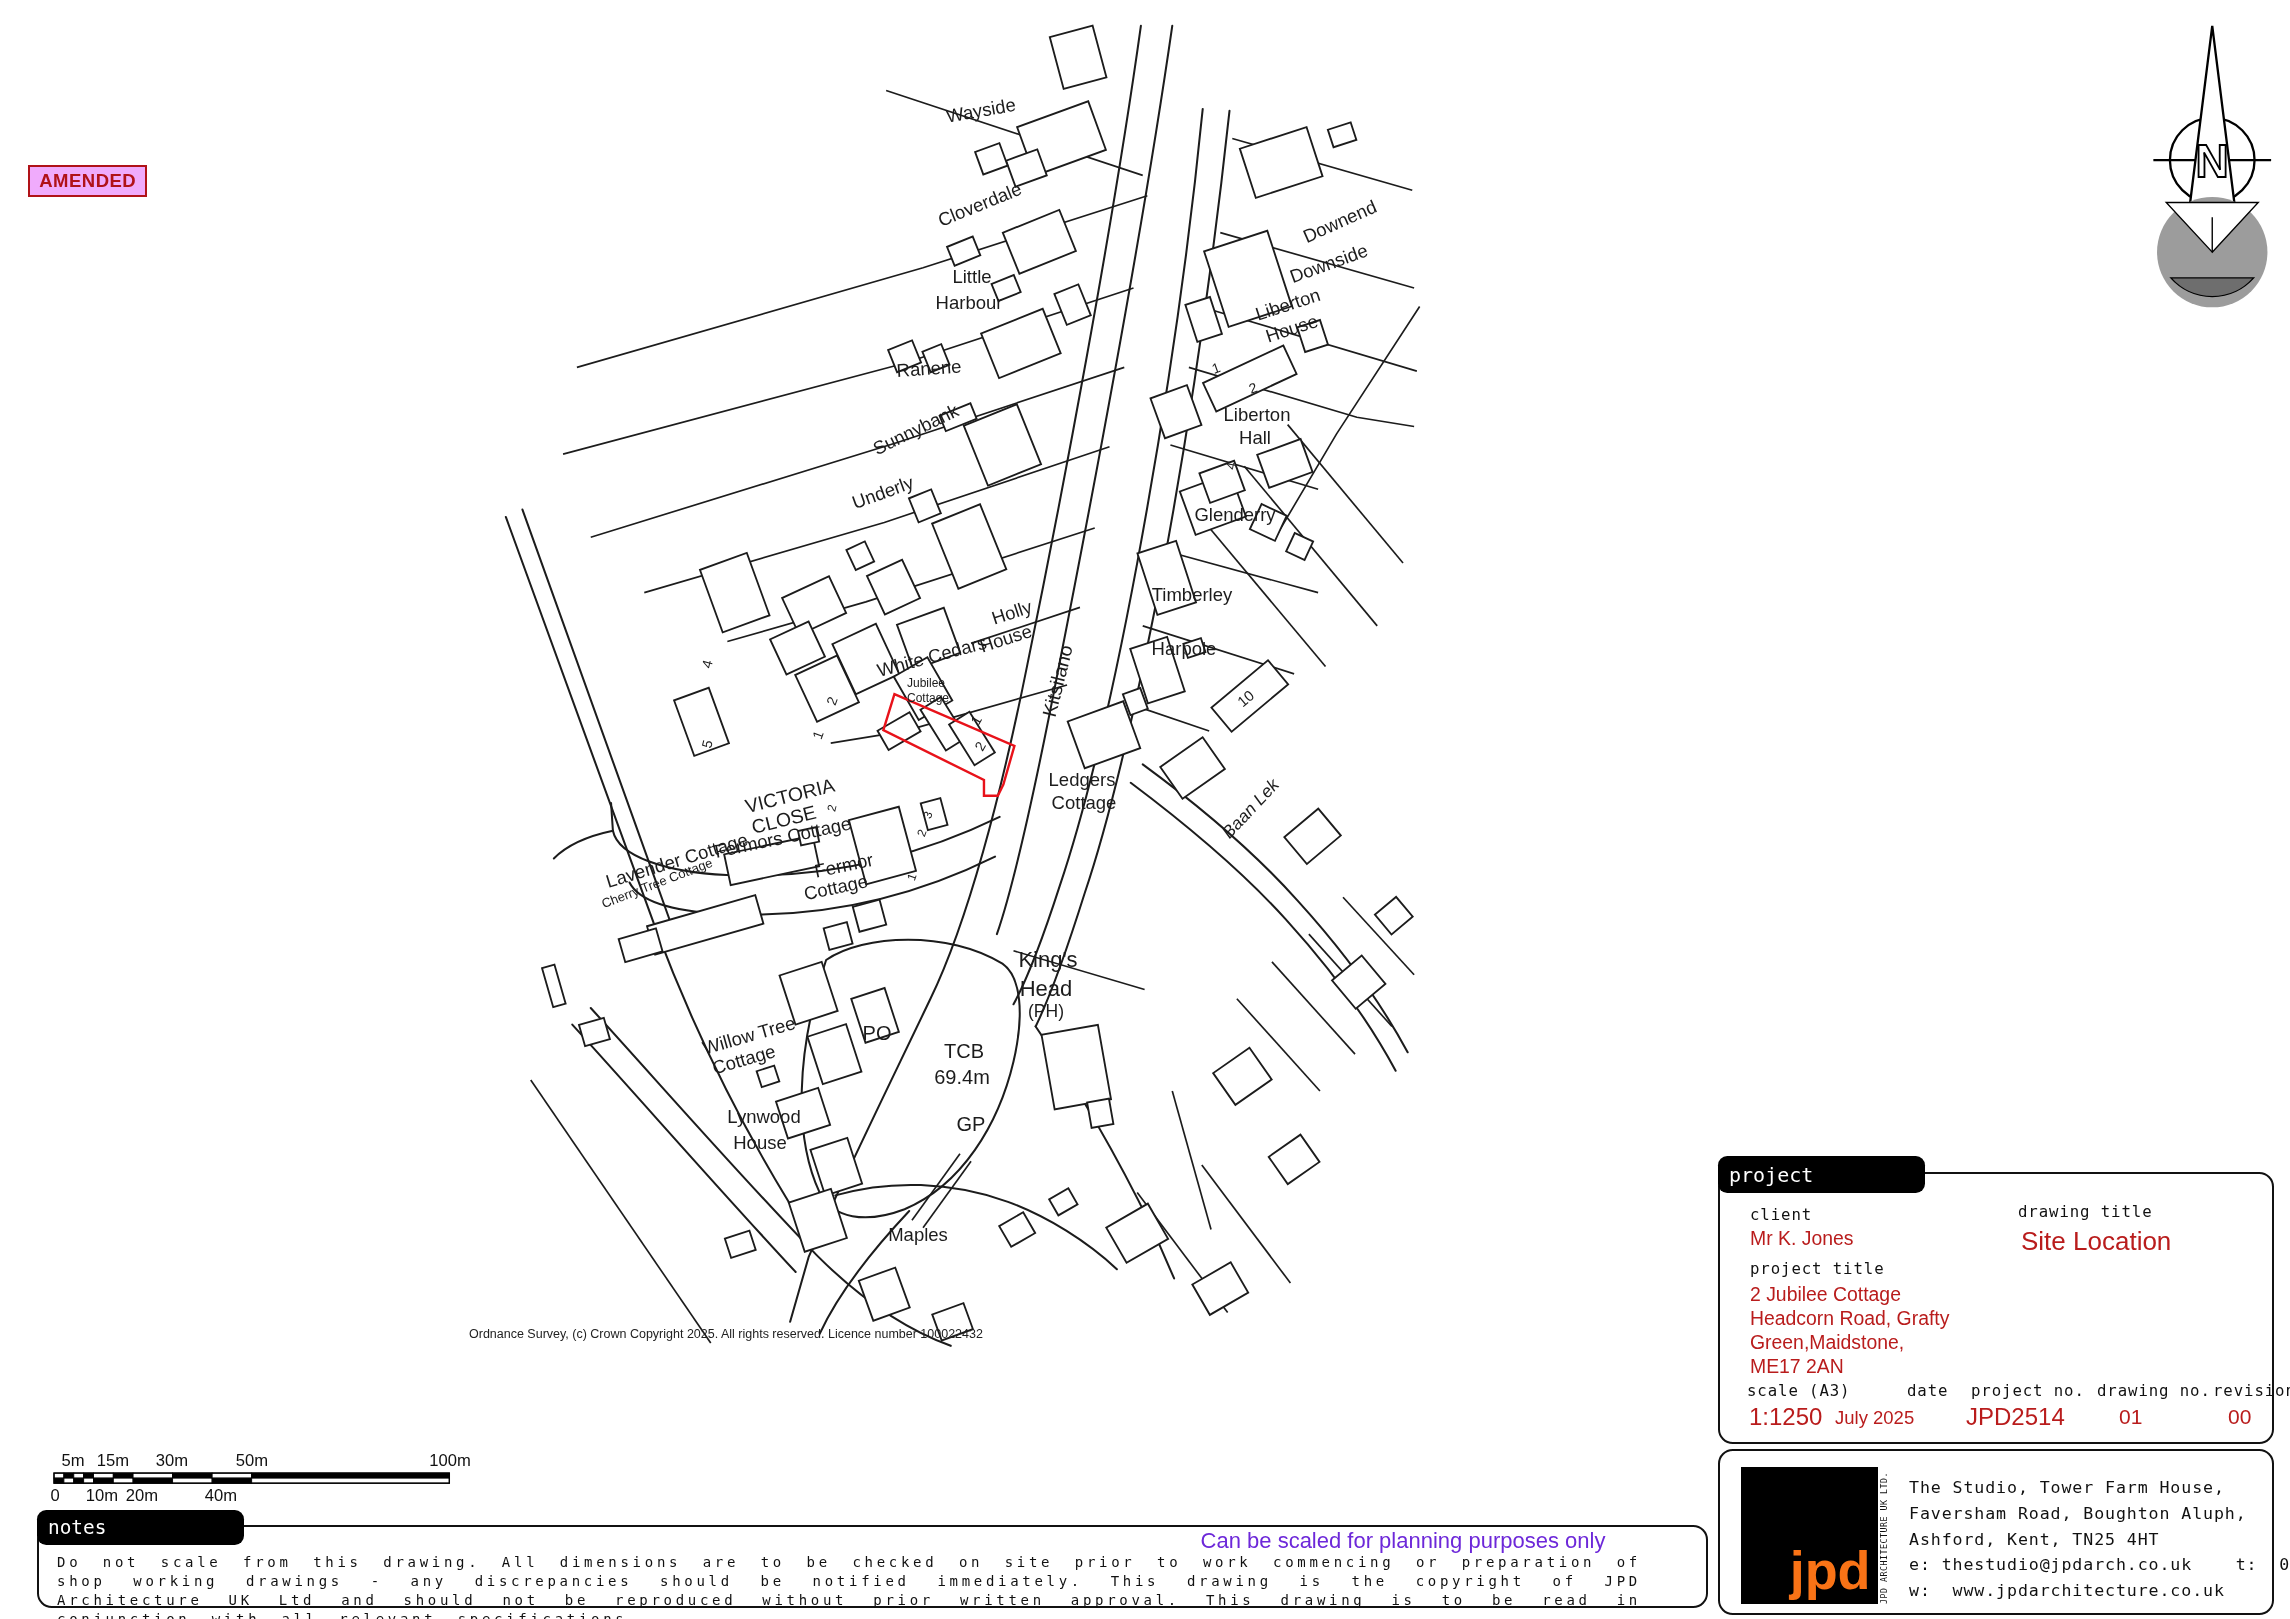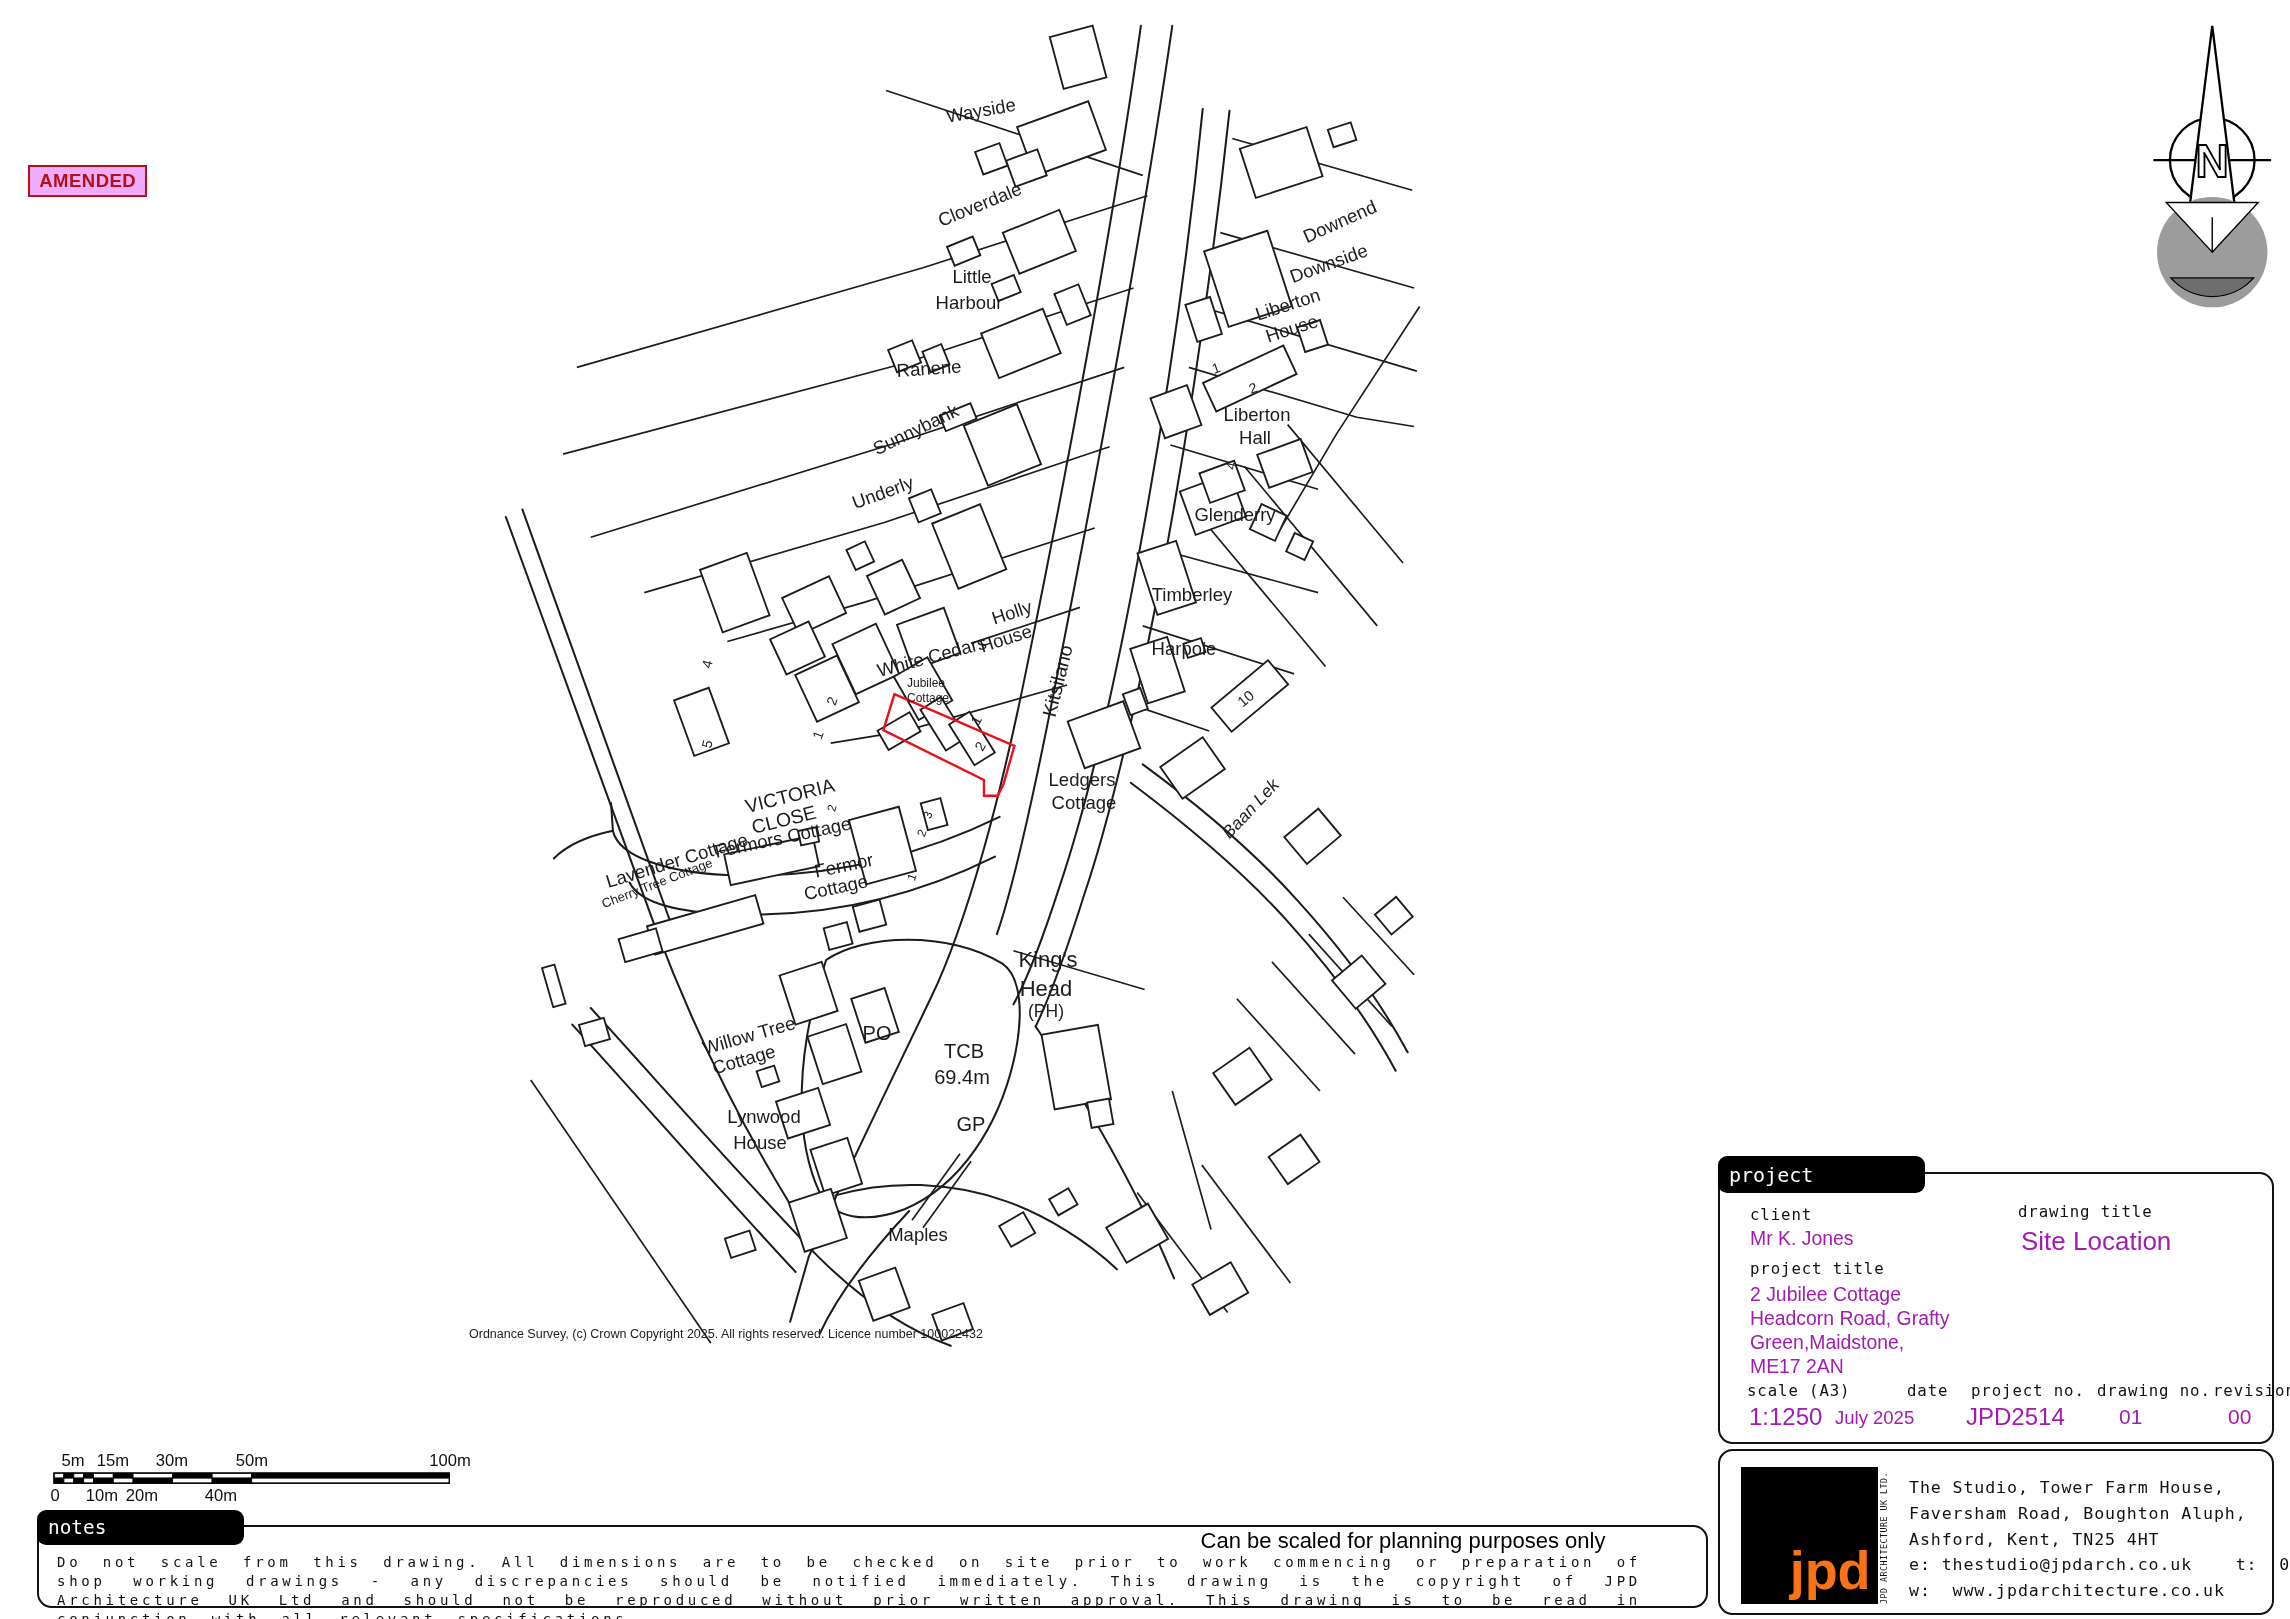--- a/index.html
+++ b/index.html
@@ -10,26 +10,26 @@
              font-family:"Liberation Sans",sans-serif;line-height:1;}
   #map-labels, #scalebar-labels{position:absolute;left:0;top:0;width:100%;height:100%;}
   .sb-label{position:absolute;transform:translateX(-50%);font-size:16.6px;color:#111;}
   .amended{position:absolute;left:28px;top:165px;border:2.8px solid #b01218;color:#b01218;
            font-weight:bold;font-size:18.5px;padding:2.8px 9.2px;letter-spacing:0.5px;background:#f0abfc;}
   .tab{position:absolute;background:#000;color:#fff;border-radius:9.2px;
        font-family:"DejaVu Sans Mono",monospace;display:flex;align-items:center;padding-left:11px;}
   .panel{position:absolute;border:2.8px solid #111;border-radius:14.8px;background:#fff;}
   .abs{position:absolute;white-space:pre;}
   .tb-label{font-family:"DejaVu Sans Mono",monospace;font-size:15.7px;color:#111;letter-spacing:0.9px;}
-  .tb-value{font-family:"Liberation Sans",sans-serif;color:#a21caf;}
+  .tb-value{font-family:"Liberation Sans",sans-serif;color:#b91c1c;}
   #notes-body{position:absolute;left:57px;top:1553px;width:1584px;
               font-family:"DejaVu Sans Mono",monospace;font-size:14px;line-height:19px;
               text-align:justify;letter-spacing:3.7px;word-spacing:9.2px;color:#111;}
   #planning-note{position:absolute;left:1126px;top:1528px;width:554px;text-align:center;
-              font-size:22px;color:#000000;}
+              font-size:22px;color:#6d28d9;}
   #copyright{position:absolute;left:469px;top:1327px;font-size:12.5px;color:#222;}
   #logo-box{position:absolute;left:1741px;top:1467px;width:137px;height:137px;background:#000;
             display:flex;align-items:flex-end;justify-content:flex-end;}
   #logo-text{color:#f97316;font-weight:bold;font-size:54px;line-height:.9;padding:0 7.4px 9.2px 0;
              font-family:"Liberation Sans",sans-serif;}
   #logo-side{position:absolute;left:1879px;top:1467px;height:137px;width:13px;
              font-family:"DejaVu Sans Mono",monospace;font-size:8.3px;color:#111;
              writing-mode:vertical-rl;transform:rotate(180deg);text-align:left;letter-spacing:0.5px;}
   .addr-line{font-family:"DejaVu Sans Mono",monospace;font-size:16.6px;line-height:26px;
              letter-spacing:0.9px;color:#111;white-space:pre;}

